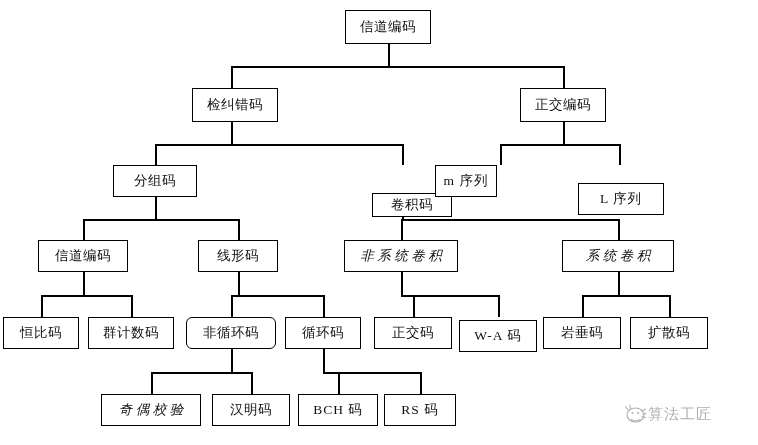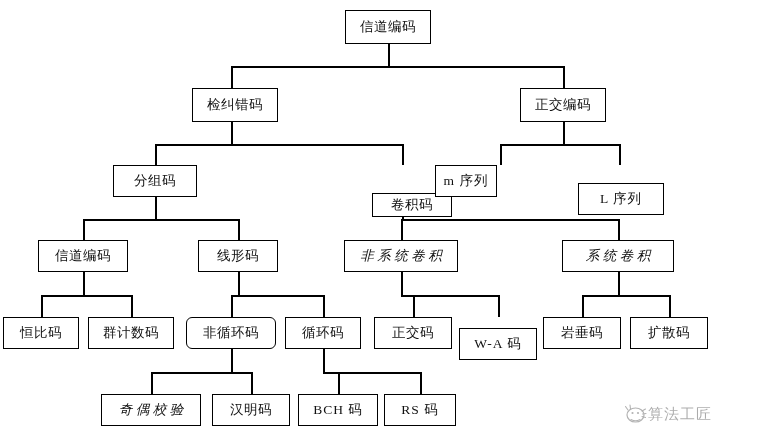--- a/index.html
+++ b/index.html
@@ -129,21 +129,21 @@
     <div class="node latin" style="left: 578px; top: 165px; width: 86px; height: 32px; margin-top: 18px;">L 序列</div>
     <div class="node" style="left: 38px; top: 240px; width: 90px; height: 32px;">信道编码</div>
     <div class="node" style="left: 198px; top: 240px; width: 80px; height: 32px;">线形码</div>
     <div class="node spaced" style="left: 344px; top: 240px; width: 114px; height: 32px;">非系统卷积</div>
     <div class="node spaced" style="left: 562px; top: 240px; width: 112px; height: 32px; text-align: center;">系统卷积</div>
     <div class="node" style="left: 3px; top: 317px; width: 76px; height: 32px;">恒比码</div>
     <div class="node" style="left: 88px; top: 317px; width: 86px; height: 32px;">群计数码</div>
     <div class="node" style="left: 186px; top: 317px; width: 90px; height: 32px; border-radius: 6px;">非循环码</div>
     <div class="node" style="left: 285px; top: 317px; width: 76px; height: 32px;">循环码</div>
     <div class="node" style="left: 374px; top: 317px; width: 78px; height: 32px;">正交码</div>
-    <div class="node latin" style="left: 459px; top: 328px; width: 78px; height: 32px;">W-A 码</div>
+    <div class="node latin" style="left: 459px; top: 320px; width: 78px; height: 32px;">W-A 码</div>
     <div class="node" style="left: 543px; top: 317px; width: 78px; height: 32px;">岩垂码</div>
     <div class="node" style="left: 630px; top: 317px; width: 78px; height: 32px;">扩散码</div>
     <div class="node spaced" style="left: 101px; top: 394px; width: 100px; height: 32px;">奇偶校验</div>
     <div class="node" style="left: 212px; top: 394px; width: 78px; height: 32px;">汉明码</div>
     <div class="node latin" style="left: 298px; top: 394px; width: 80px; height: 32px;">BCH 码</div>
     <div class="node latin" style="left: 384px; top: 394px; width: 72px; height: 32px;">RS 码</div>
   </div>
 
 <div id="watermark">
   <span class="wm-logo">

